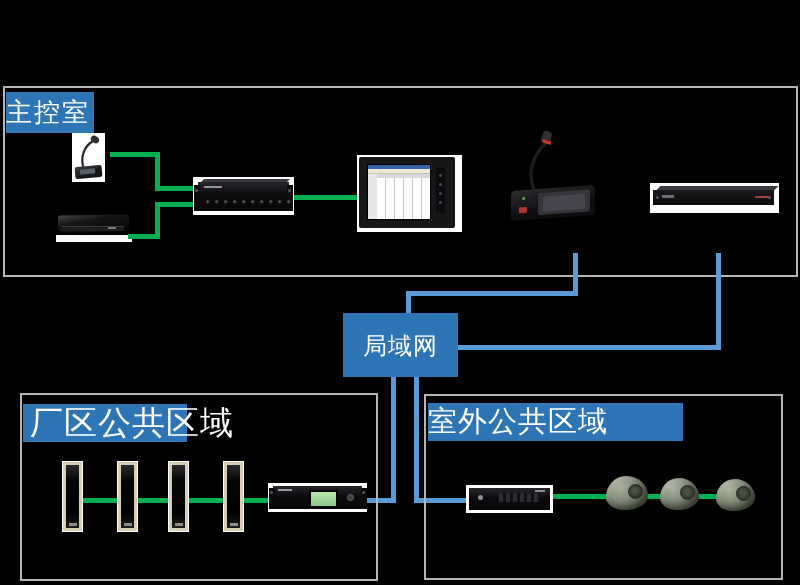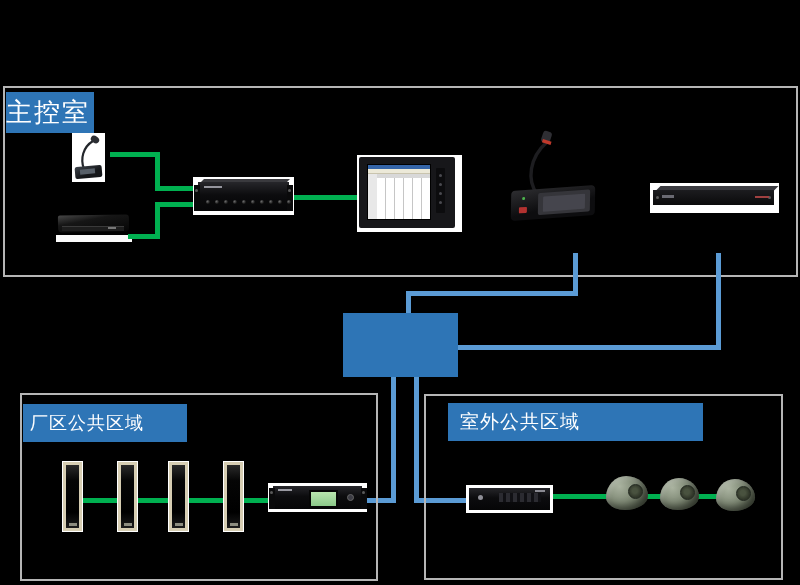--- a/index.html
+++ b/index.html
@@ -178,24 +178,25 @@
   <div class="bline" style="left:406px;top:291px;width:172px;height:5px;"></div>
   <div class="bline" style="left:406px;top:291px;width:5px;height:24px;"></div>
   <div class="bline" style="left:716px;top:253px;width:5px;height:97px;"></div>
   <div class="bline" style="left:458px;top:345px;width:263px;height:5px;"></div>
   <div class="bline" style="left:391px;top:377px;width:5px;height:126px;"></div>
   <div class="bline" style="left:364px;top:498px;width:32px;height:5px;"></div>
   <div class="bline" style="left:414px;top:377px;width:5px;height:126px;"></div>
   <div class="bline" style="left:414px;top:498px;width:53px;height:5px;"></div>
 
   <div id="vlan">
+    <span>局域网</span>
   </div>
 
   <div class="zone" style="left:20px;top:393px;width:354px;height:184px;"></div>
-  <div class="zone-label" style="left:23px;top:404px;width:164px;height:38px;font-size:18px;padding-left:7px;letter-spacing:1px;box-sizing:border-box;">
+  <div class="zone-label" style="left:23px;top:404px;width:164px;height:38px;font-size:33px;padding-left:7px;letter-spacing:1px;box-sizing:border-box;">
     <span>厂区公共区域</span>
   </div>
 
   <div class="gline" style="left:70px;top:498px;width:202px;height:5px;z-index:1;"></div>
 
   <div class="colspk" style="left:62px;top:461px;">
       <div class="frame">
         <i class="tag"></i>
       </div>
     </div>
@@ -220,21 +221,21 @@
     <div class="ear" style="left:1px;top:5px;height:21px;"></div>
     <div class="ear" style="left:93px;top:5px;height:21px;"></div>
     <div class="screw" style="left:2px;top:8px;"></div>
     <div class="screw" style="left:94px;top:8px;"></div>
     <div class="logo"></div>
     <div class="lcd"></div>
     <div class="knob2"></div>
   </div>
 
   <div class="zone" style="left:424px;top:394px;width:355px;height:182px;"></div>
-  <div class="zone-label" style="left:428px;top:403px;width:255px;height:38px;font-size:19px;padding-left:12px;letter-spacing:1px;box-sizing:border-box;margin-left:20px;">
+  <div class="zone-label" style="left:428px;top:403px;width:255px;height:38px;font-size:29px;letter-spacing:1px;box-sizing:border-box;">
     <span>室外公共区域</span>
   </div>
 
   <div class="gline" style="left:550px;top:494px;width:196px;height:5px;z-index:1;"></div>
 
   <div class="plate" id="oamp" style="left:466px;top:485px;width:87px;height:28px;">
     <div class="rackbody" style="left:3px;top:3px;width:81px;height:22px;"></div>
     <div class="oknob"></div>
     <div class="vents"></div>
     <div class="rtxt"></div>

